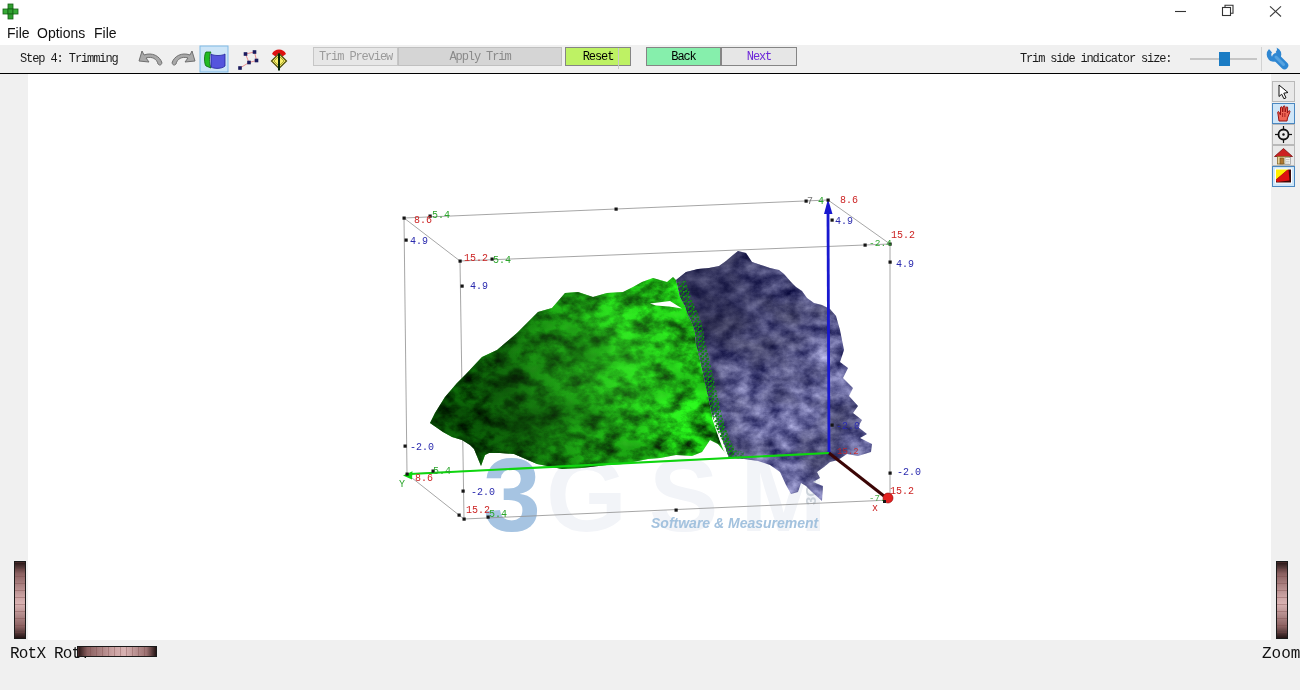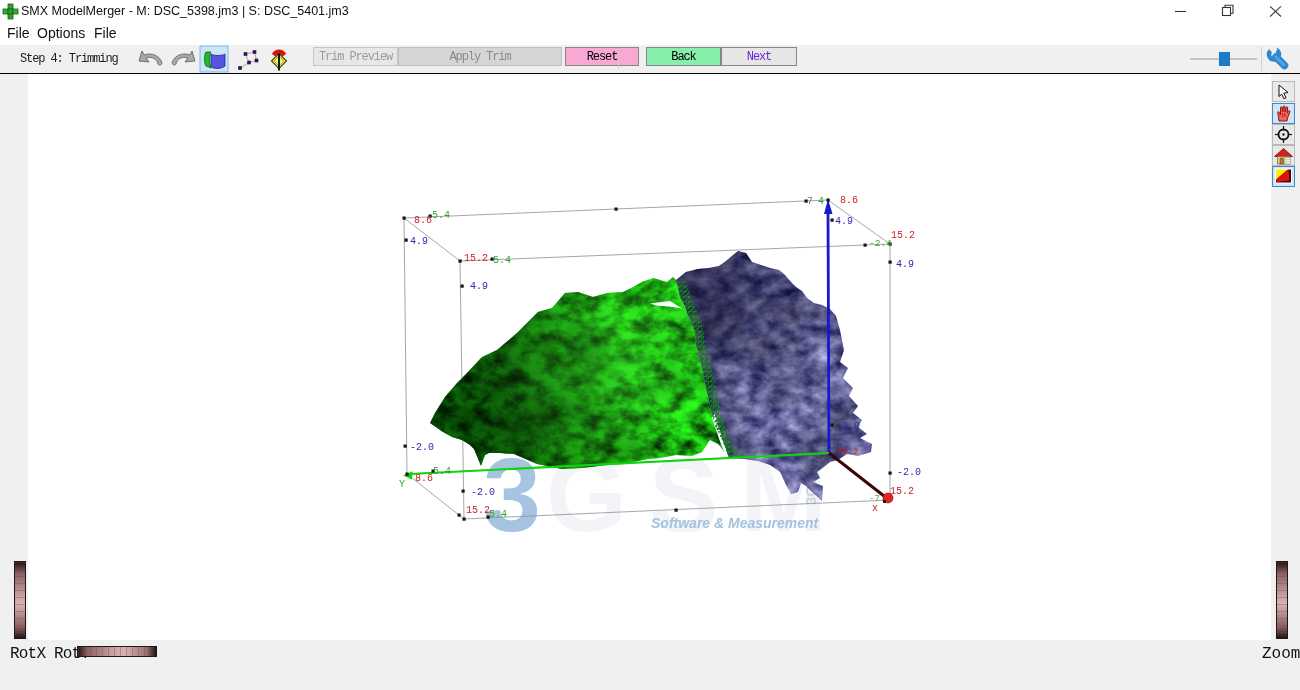--- a/index.html
+++ b/index.html
@@ -43,21 +43,20 @@
     <line x1="1175" y1="11.5" x2="1186" y2="11.5" stroke="#333" stroke-width="1.1"></line>
     <g stroke="#333" stroke-width="1.1" fill="none">
       <rect x="1222.5" y="7.5" width="8" height="8"></rect>
       <path d="M1225 7.5 v-2.2 h8 v8 h-2.5"></path>
     </g>
     <g stroke="#3a3a3a" stroke-width="1.1">
       <line x1="1270" y1="6.3" x2="1281" y2="16.5"></line>
       <line x1="1281" y1="6.3" x2="1270" y2="16.5"></line>
     </g>
   </svg>
-  <div id="titletext">SMX ModelMerger - M: DSC_5398.jm3 | S: DSC_5401.jm3</div>
 </div>
 <div id="menubar">
   <div class="menu" style="left:7px">File</div>
   <div class="menu" style="left:37px">Options</div>
   <div class="menu" style="left:94px">File</div>
 </div>
 <div id="toolbar">
   <div style="position:absolute;left:20px;top:0;height:28px;line-height:28px;
        font-family:'Liberation Mono',monospace;font-size:12px;letter-spacing:-1.1px;color:#1a1a1a;">Step 4: Trimming</div>
   <svg width="320" height="28" style="position:absolute;left:130px;top:0">
@@ -91,24 +90,26 @@
 
     <g transform="translate(137,2)">
       <path d="M5 7 C7 1, 17 1, 19 7 L15.5 9.5 C14 6, 10 6, 8.5 9.5 Z" fill="#dd1111"></path>
       <path d="M12 6.5 L19.5 14 L12 21.5 L4.5 14 Z" fill="#f8ee6a" stroke="#4a4a08" stroke-width="1.2"></path>
       <path d="M12 9 L17 14 L12 19 L7 14 Z" fill="none" stroke="#a8a832" stroke-width="1"></path>
       <line x1="12" y1="6.5" x2="12" y2="23.5" stroke="#042404" stroke-width="2"></line>
     </g>
   </svg>
   <div class="tbtn" style="left:289px;width:85px;background:#e7e7e7;border:1px solid #c6c6c6;color:#9b9b9b;">Trim Preview</div>
   <div class="tbtn" style="left:374px;width:164px;background:#d5d5d5;border:1px solid #c0c0c0;color:#8a8a8a;">Apply Trim</div>
-  <div class="tbtn" style="left:541px;width:74px;background:#f9a8d4;border:1px solid #858585;color:#000;">Reset</div>
+  <div class="tbtn" style="left:541px;width:66px;background:#bef264;border:1px solid #858585;color:#000;">Reset</div>
   <div style="position:absolute;left:618px;top:3px;width:1px;height:21px;background:#c9c9c9;"></div>
   <div class="tbtn" style="left:622px;width:75px;background:#86efac;border:1px solid #858585;color:#000;">Back</div>
   <div class="tbtn" style="left:697px;width:76px;background:#e6e6e6;border:1px solid #858585;color:#6d28d9;">Next</div>
+  <div style="position:absolute;left:1020px;top:0;height:28px;line-height:28px;
+       font-family:'Liberation Mono',monospace;font-size:12px;letter-spacing:-1.15px;color:#1a1a1a;">Trim side indicator size:</div>
   <div style="position:absolute;left:1190px;top:13px;width:67px;height:2px;background:#c6c6c6;"></div>
   <div style="position:absolute;left:1219px;top:7px;width:11px;height:14px;background:#1b7cc4;"></div>
   <div style="position:absolute;left:1261px;top:2px;width:1px;height:24px;background:#d2d2d2;"></div>
   <svg width="34" height="28" style="position:absolute;left:1263px;top:0">
     <g transform="translate(2,2)">
       <circle cx="9" cy="7.5" r="5" fill="none" stroke="#2f87d2" stroke-width="4.6"></circle>
       <polygon points="9,7.5 2,0 11.5,-1 12,3" fill="#f0f0f0"></polygon>
       <line x1="11" y1="10" x2="19.5" y2="18.5" stroke="#2f87d2" stroke-width="7.5" stroke-linecap="round"></line>
       <line x1="11" y1="10" x2="18.5" y2="17.5" stroke="#56a3e0" stroke-width="3" stroke-linecap="round"></line>
     </g>

